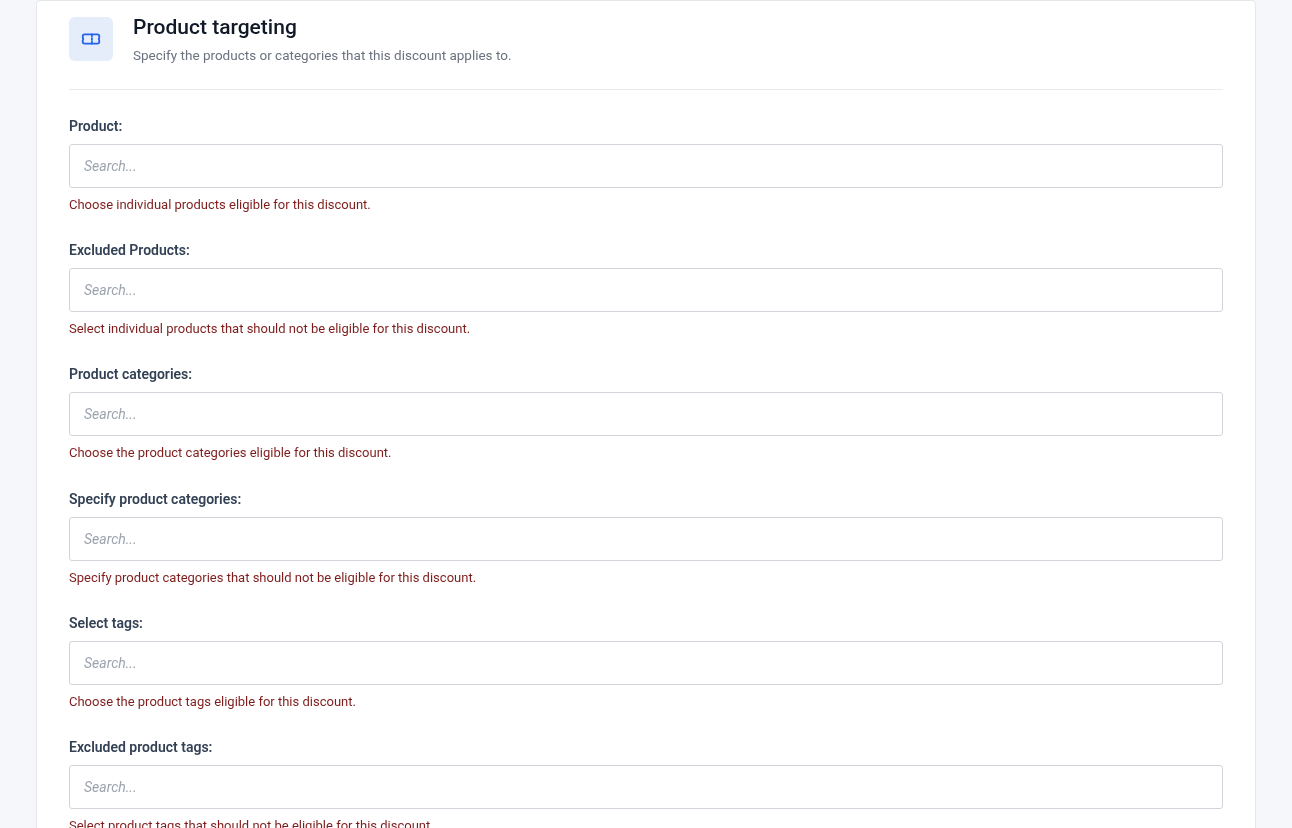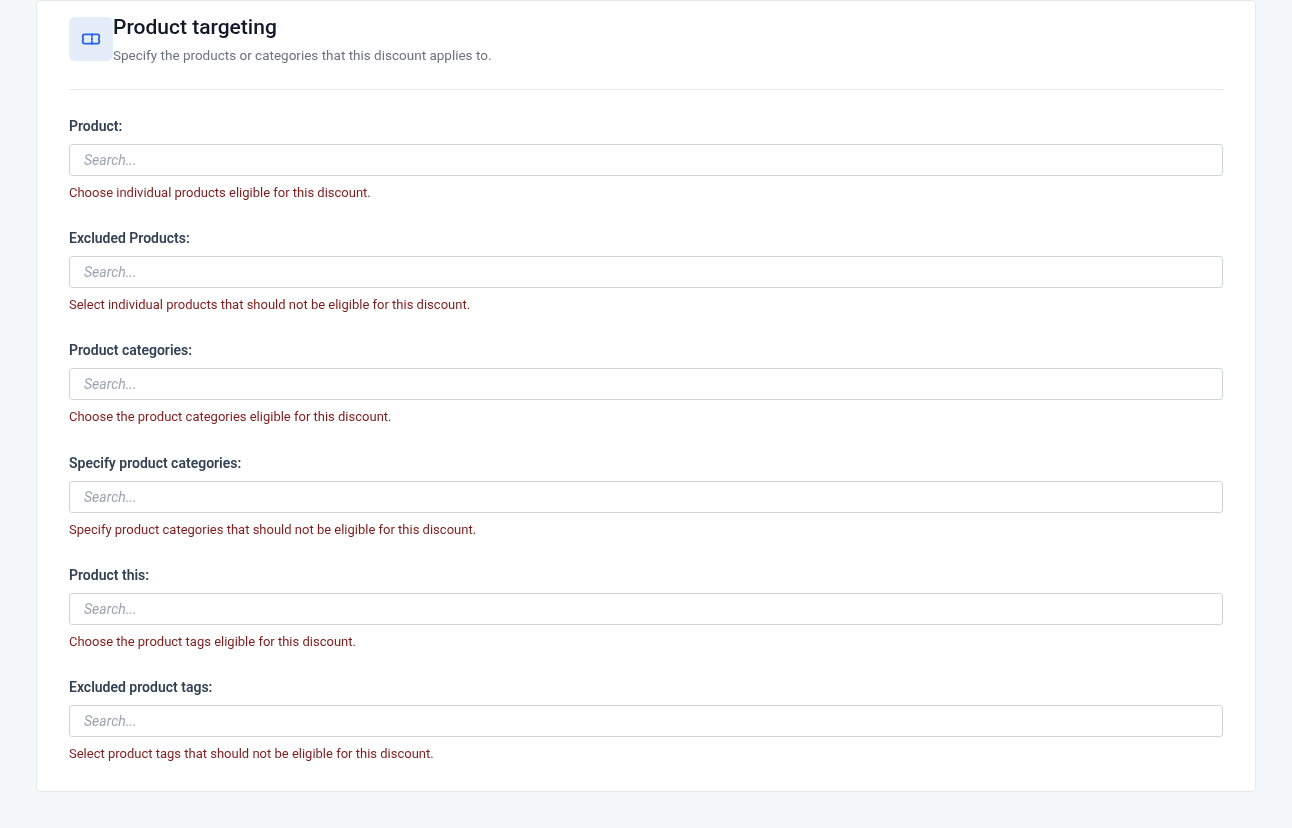--- a/index.html
+++ b/index.html
@@ -20,20 +20,21 @@
     }
     .card {
       background: #ffffff;
       border: 1px solid #e5e7eb;
       border-radius: 4px;
       padding: 0 32px 28px 32px;
     }
     .header-row {
       display: flex;
       align-items: flex-start;
+      gap: 20px;
       padding-top: 14px;
       padding-bottom: 24px;
       border-bottom: 1px solid #e8eaf0;
       margin-bottom: 28px;
     }
     .icon-box {
       width: 44px;
       height: 44px;
       background: #e5edfa;
       border-radius: 6px;
@@ -75,21 +76,21 @@
     }
     .form-label {
       display: block;
       font-size: 14px;
       font-weight: 600;
       color: #334155;
       margin-bottom: 10px;
     }
     .search-input {
       width: 100%;
-      height: 32px;
+      height: 44px;
       border: 1px solid #d1d5db;
       border-radius: 3px;
       padding: 0 14px;
       font-size: 14px;
       font-style: italic;
       color: #374151;
       font-family: inherit;
       background: #ffffff;
     }
     .search-input::placeholder {
@@ -142,21 +143,21 @@
       <p class="help-text">Choose the product categories eligible for this discount.</p>
     </div>
 
     <div class="form-group">
       <label class="form-label">Specify product categories:</label>
       <input type="text" class="search-input" placeholder="Search..." style="">
       <p class="help-text">Specify product categories that should not be eligible for this discount.</p>
     </div>
 
     <div class="form-group">
-      <label class="form-label">Product this:</label>
+      <label class="form-label">Select tags:</label>
       <input type="text" class="search-input" placeholder="Search..." style="">
       <p class="help-text">Choose the product tags eligible for this discount.</p>
     </div>
 
     <div class="form-group">
       <label class="form-label">Excluded product tags:</label>
       <input type="text" class="search-input" placeholder="Search..." style="">
       <p class="help-text">Select product tags that should not be eligible for this discount.</p>
     </div>
 

